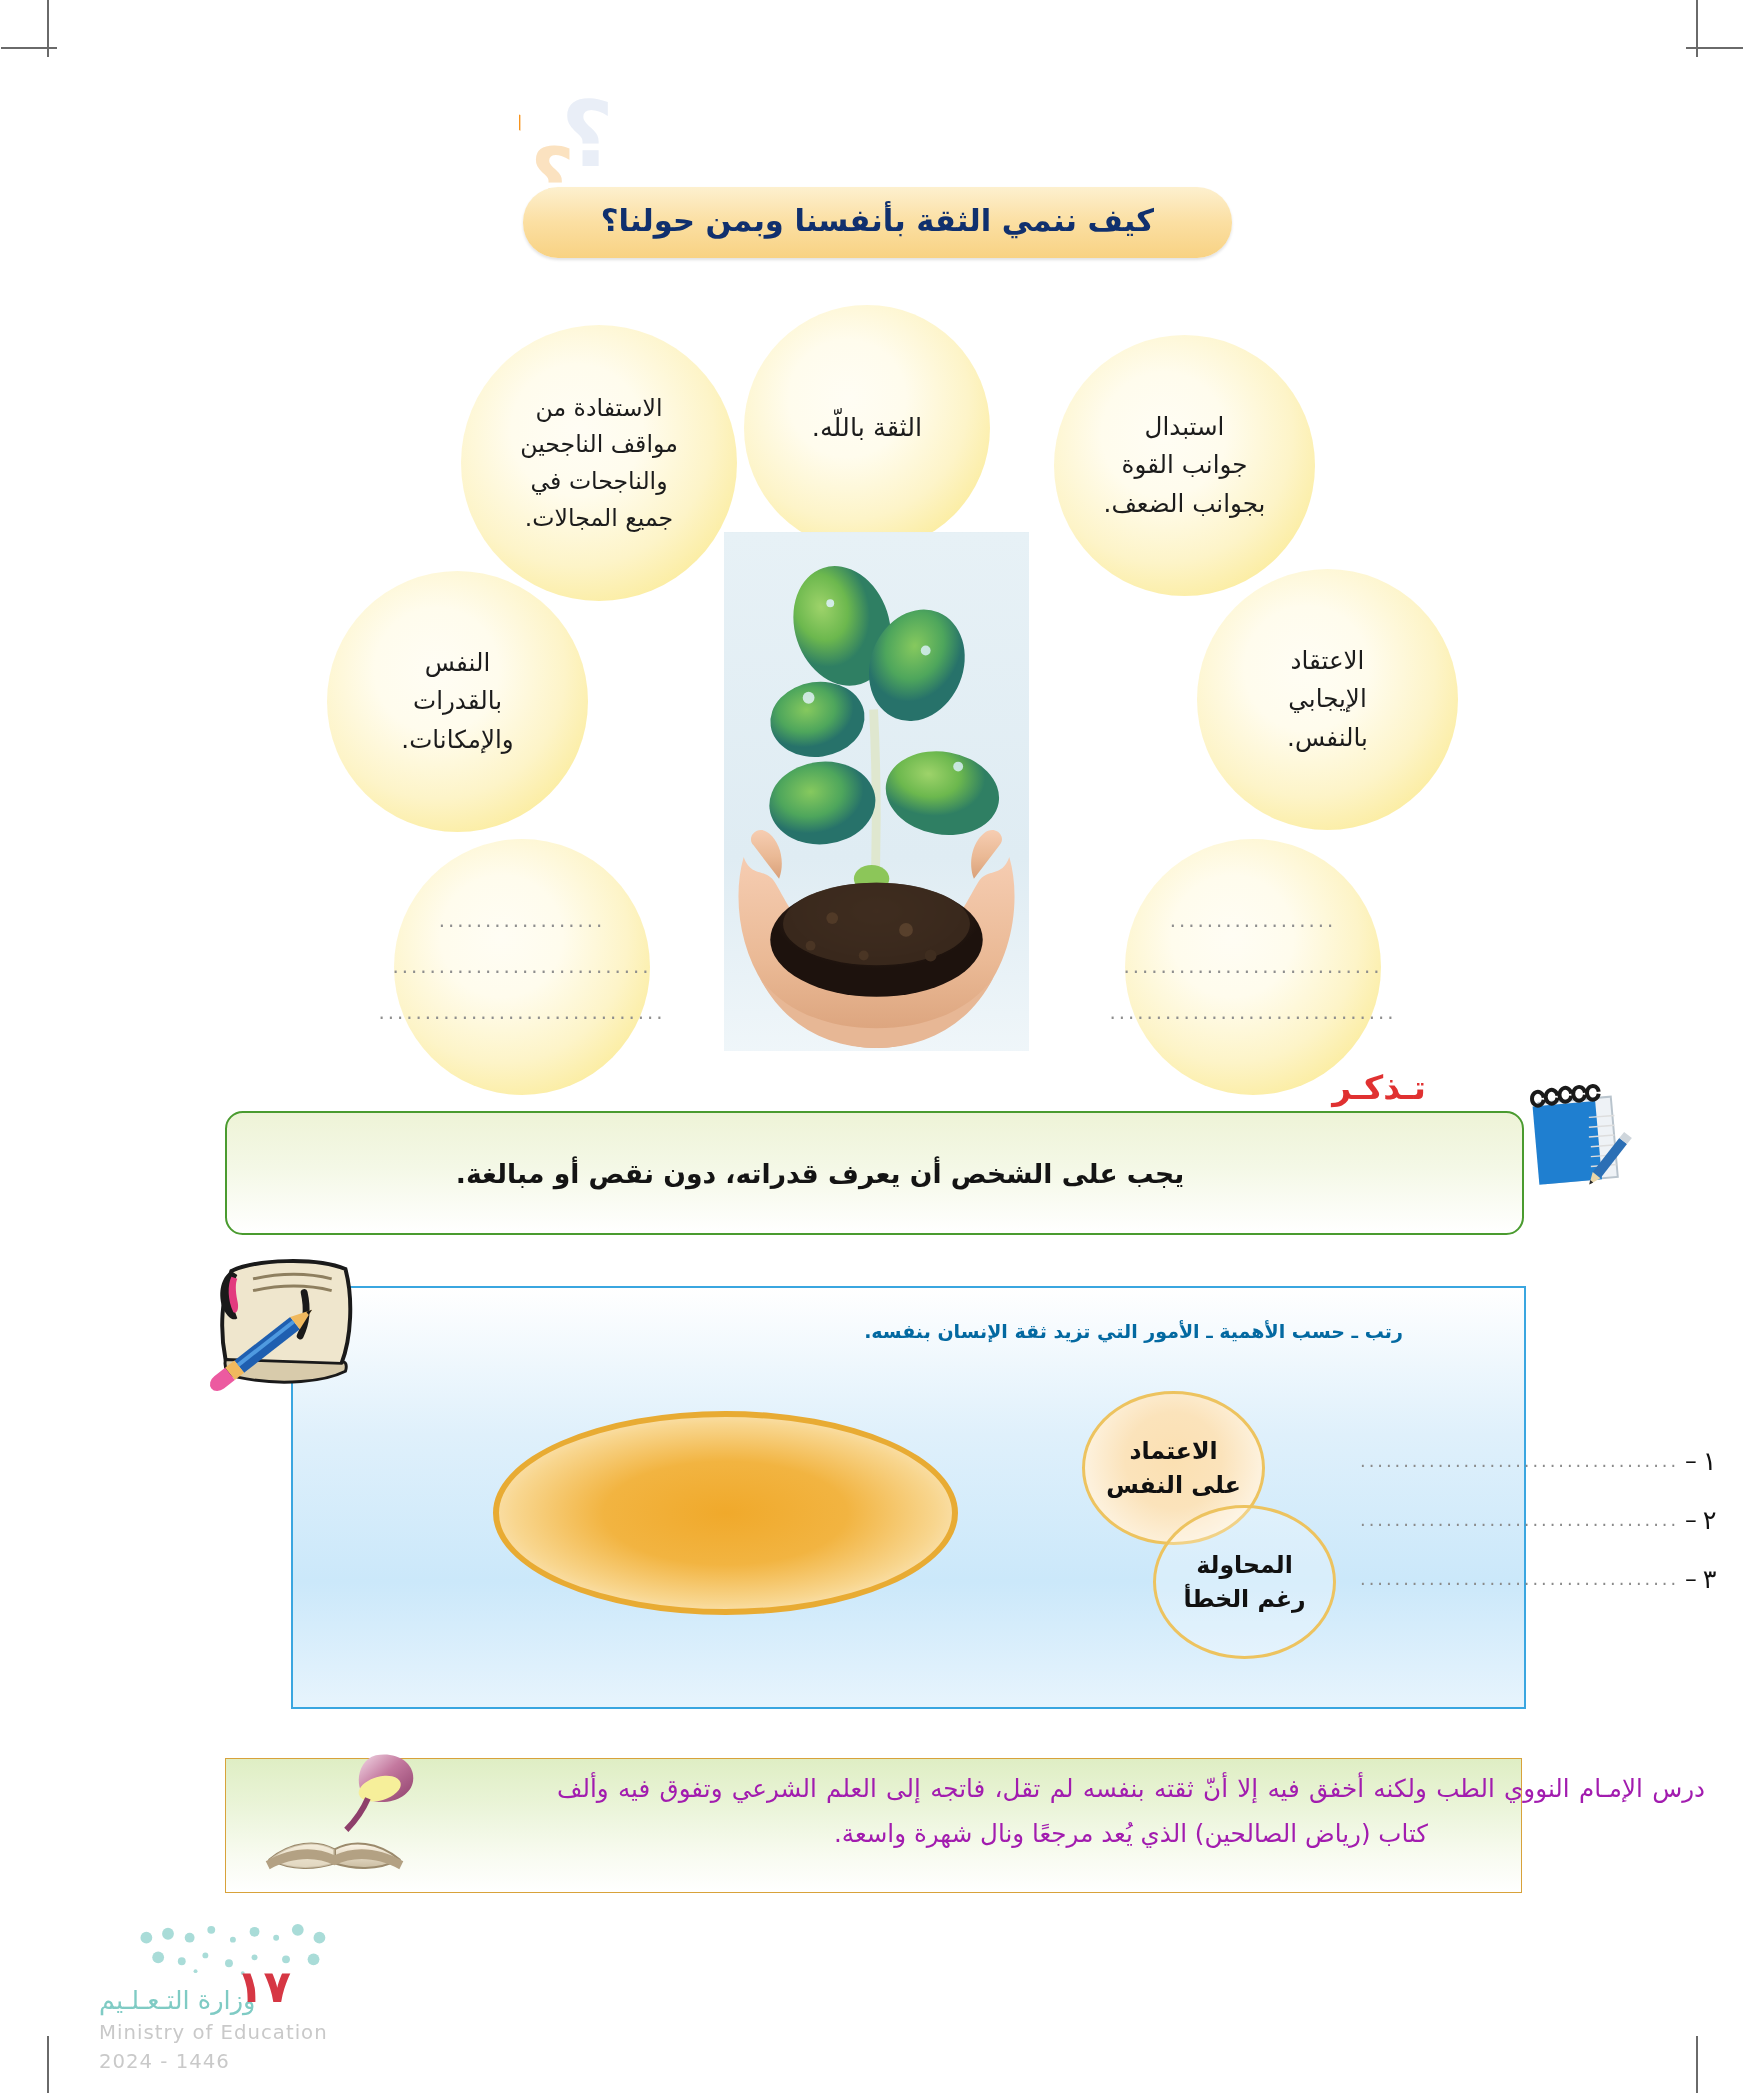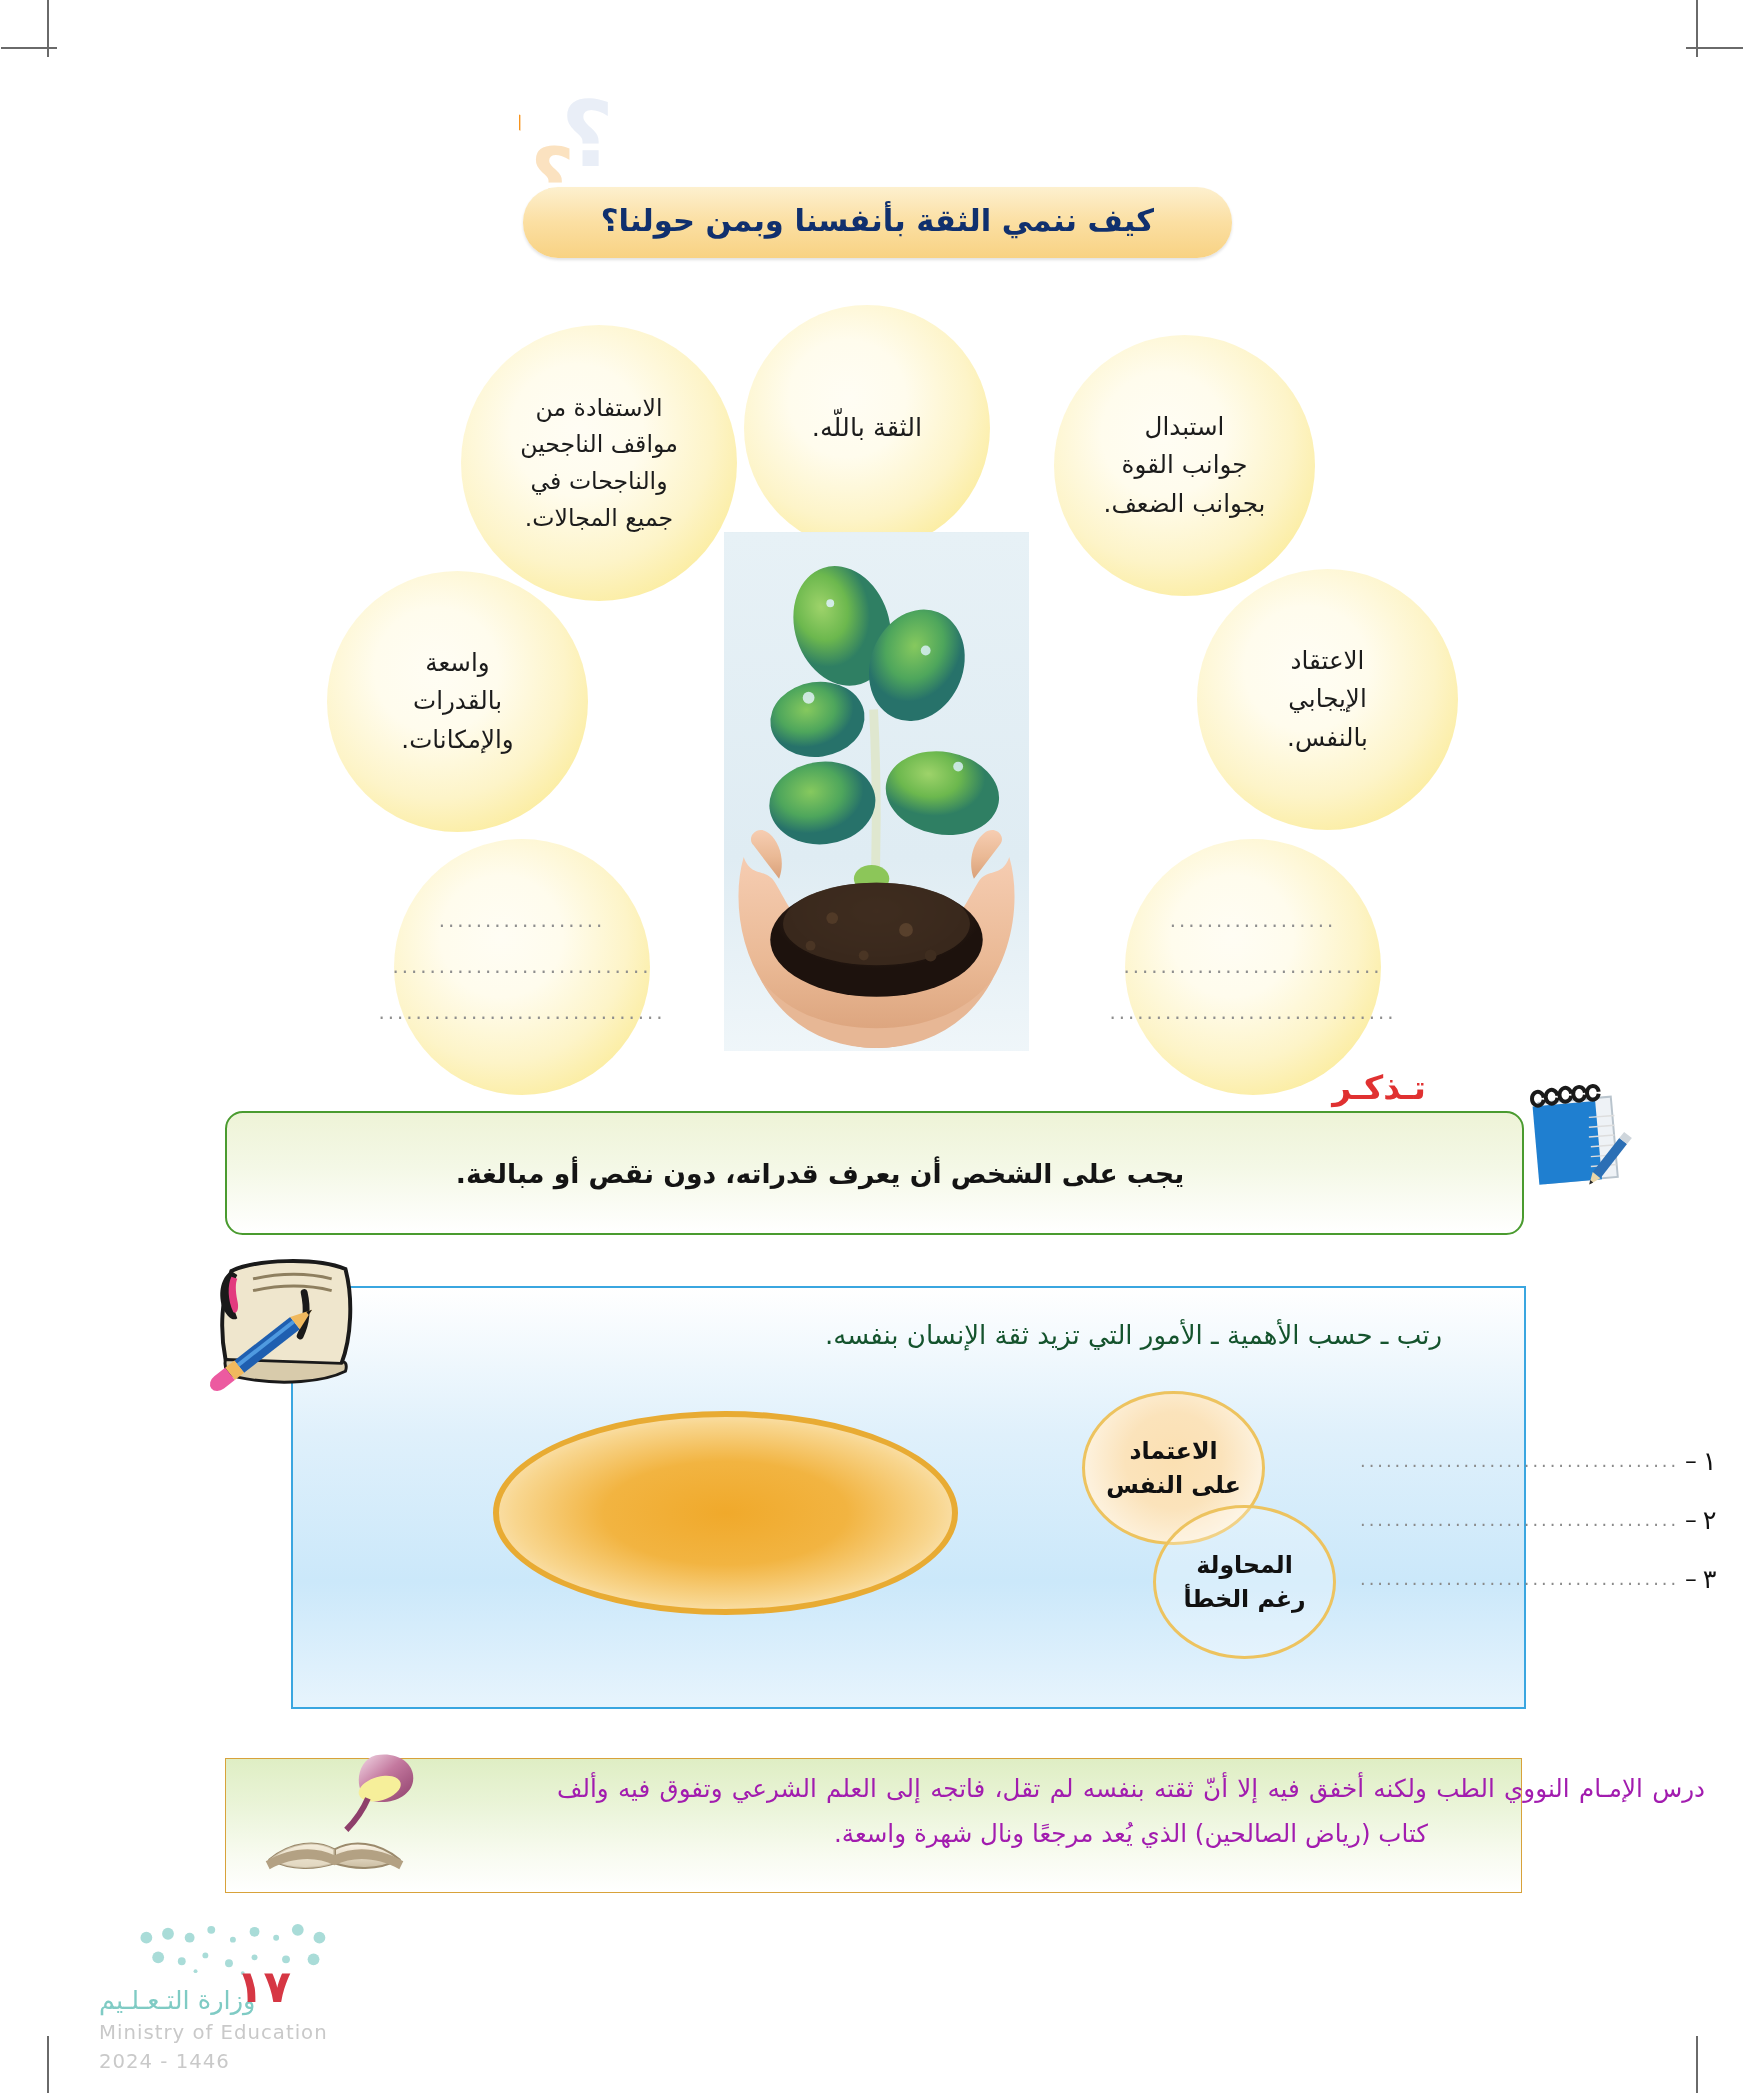--- a/index.html
+++ b/index.html
@@ -70,21 +70,21 @@
   .notepad{position:absolute;right:108px;top:1078px;width:108px;height:118px;}
 
   
   .blue-box{
     position:absolute;left:291px;top:1286px;width:1231px;height:419px;
     border:2px solid #3aa6e0;
     background:linear-gradient(180deg,#ffffff 0%,#dff0fb 35%,#cbe8fa 70%,#e7f4fd 100%);
   }
   .ex-title{
     position:absolute;right:39px;top:1320px;width:1143px;
-    text-align:center;font-size:26px;font-weight:normal;color:#14532d;
+    text-align:center;font-size:19px;font-weight:bold;color:#0369a1;
   }
   .notebook-icon{position:absolute;right:1374px;top:1253px;width:172px;height:148px;}
 
   .ellipse{
     position:absolute;left:493px;top:1411px;width:453px;height:192px;
     border-radius:50%;
     background:radial-gradient(ellipse at 50% 50%, #f0a92b 0%, #f2b441 38%, #f8d68f 66%, #fdf0d6 86%, rgba(255,255,255,0) 100%);
     border:6.9px solid #e8ab33;
     box-shadow:0 0 0 0 rgba(0,0,0,0);
   }
@@ -168,21 +168,21 @@
     <span>جميع المجالات.</span>
   </div>
 
   <div class="bubble" style="left:1197px;top:569px;width:261px;height:261px;font-size:24.6px;">
     <span>الاعتقاد</span>
     <span>الإيجابي</span>
     <span>بالنفس.</span>
   </div>
 
   <div class="bubble" style="left:327px;top:571px;width:261px;height:261px;font-size:24.6px;">
-    <span>واسعة</span>
+    <span>النفس</span>
     <span>بالقدرات</span>
     <span>والإمكانات.</span>
   </div>
 
   <div class="bubble" style="left:394px;top:839px;width:256px;height:256px;">
     <span class="dots-line">..................</span>
     <span class="dots-line">............................</span>
     <span class="dots-line">...............................</span>
   </div>
 

